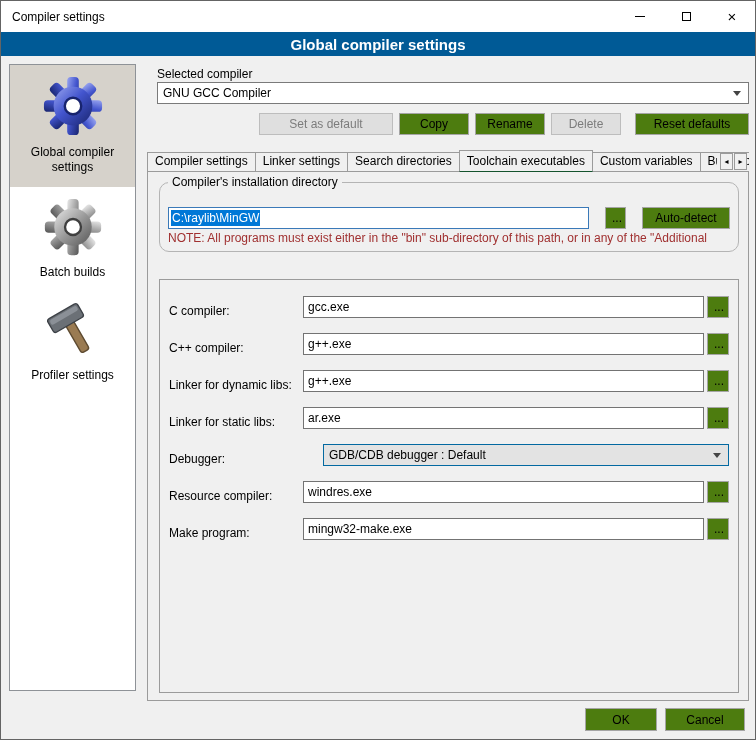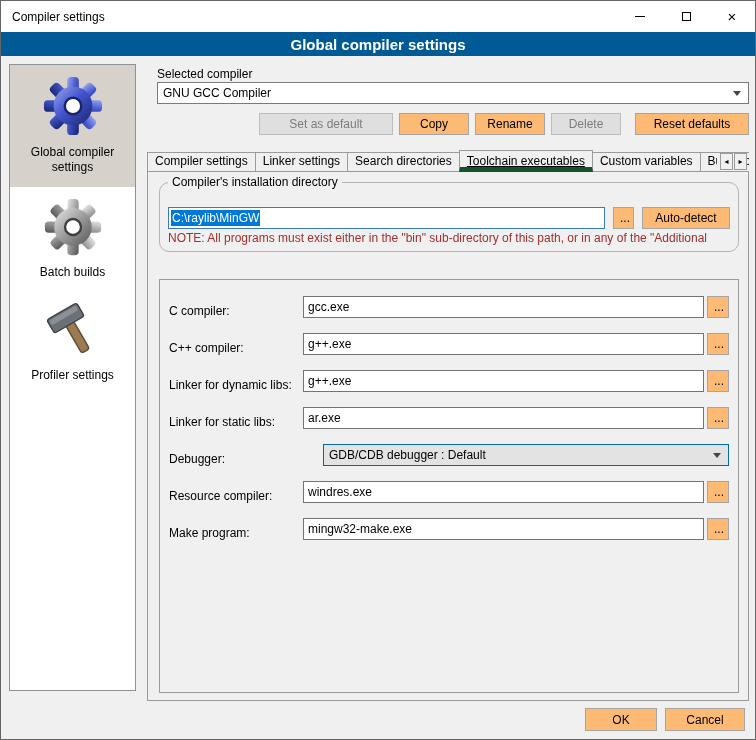--- a/index.html
+++ b/index.html
@@ -25,39 +25,39 @@
   .side-item { display:flex; flex-direction:column; align-items:center; text-align:center; padding:10px 3px 12px; gap:8px; cursor:pointer; line-height:1.25; }
   .side-item.selected { background:#D6D2CB; }
 
   
   .content-label { position:absolute; left:156px; top:66px; }
   .combo { display:flex; align-items:center; background:#fff; border:1px solid #7A7A7A; padding:0 22px 0 5px; cursor:pointer; position:absolute; }
   .combo.main { left:156px; top:81px; width:592px; height:22px; }
   .chev { position:absolute; right:7px; top:50%; margin-top:-2px; width:0; height:0; border-left:4px solid transparent; border-right:4px solid transparent; border-top:5px solid #444; }
 
   .btnrow { position:absolute; left:156px; top:112px; width:592px; height:23px; display:flex; gap:6px; }
-  .btn { height:22px; background:#fdba74; border:1px solid #A5A5A5; font-family:inherit; font-size:12px; cursor:pointer; padding:0 6px; }
+  .btn { height:22px; background:#4d7c0f; border:1px solid #A5A5A5; font-family:inherit; font-size:12px; cursor:pointer; padding:0 6px; }
   .btn.disabled { background:#DFDFDF; border-color:#BDBDBD; color:#7C7C7C; }
   .w-setdef { width:134px; margin-left:102px; }
   .w-copy, .w-rename, .w-delete { width:70px; }
   .w-reset { width:114px; margin-left:auto; }
 
   
   .tabstrip { position:absolute; left:146px; top:149px; width:602px; height:22px; display:flex; align-items:flex-end; overflow:hidden; z-index:3; }
   .tab { height:19px; line-height:17px; padding:0 7px; background:#F0F0F0; border:1px solid #9B9B9B; border-bottom:none; margin-right:-1px; margin-bottom:1px; white-space:nowrap; cursor:pointer; }
-  .tab.active { height:22px; line-height:20px; margin-bottom:0; border-bottom:5px solid #14532d; position:relative; z-index:4;text-decoration:underline; }
+  .tab.active { height:22px; line-height:20px; margin-bottom:0; border-bottom:1px solid #14532d; position:relative; z-index:4; }
   .tab-arrows { position:absolute; right:8px; top:152px; display:flex; z-index:5; background:#F0F0F0; padding-left:2px; }
   .arrow-btn { width:13px; height:17px; border:1px solid #9B9B9B; background:#F0F0F0; font-size:8px; display:flex; align-items:center; justify-content:center; cursor:pointer; margin-left:1px; padding:0; }
 
   
   .panel { position:absolute; left:146px; top:170px; width:602px; height:530px; border:1px solid #9B9B9B; background:#F0F0F0; }
 
   .group { position:absolute; left:11px; top:10px; width:580px; height:70px; border:1px solid #B4B4B4; border-radius:10px; }
   .group-title { position:absolute; left:8px; top:-8px; background:#F0F0F0; padding:0 4px; }
-  .dir-row { position:absolute; left:8px; right:8px; top:24px; height:22px; display:flex; gap:8px; align-items:center; }
+  .dir-row { position:absolute; left:8px; right:8px; top:24px; height:22px; display:flex; gap:16px; align-items:center; }
   .dir-input { flex:1; height:22px; background:#fff; border:1px solid #3A79B8; display:flex; align-items:center; padding:0 2px; overflow:hidden; cursor:text; }
   .dir-input .sel { background:#0078D7; color:#fff; white-space:nowrap; padding:1px 1px; }
   .w-dots { width:21px; }
   .w-auto { width:88px; }
   .note { position:absolute; left:8px; right:2px; top:48px; color:#A03030; white-space:nowrap; overflow:hidden; }
 
   
   .subtabstrip { position:absolute; left:11px; top:86px; height:22px; display:flex; align-items:flex-end; z-index:2; }
   .subpanel { position:absolute; left:11px; top:107px; width:580px; height:414px; border:1px solid #9B9B9B; background:#F0F0F0; }
   .rows { padding:10px 9px; }

